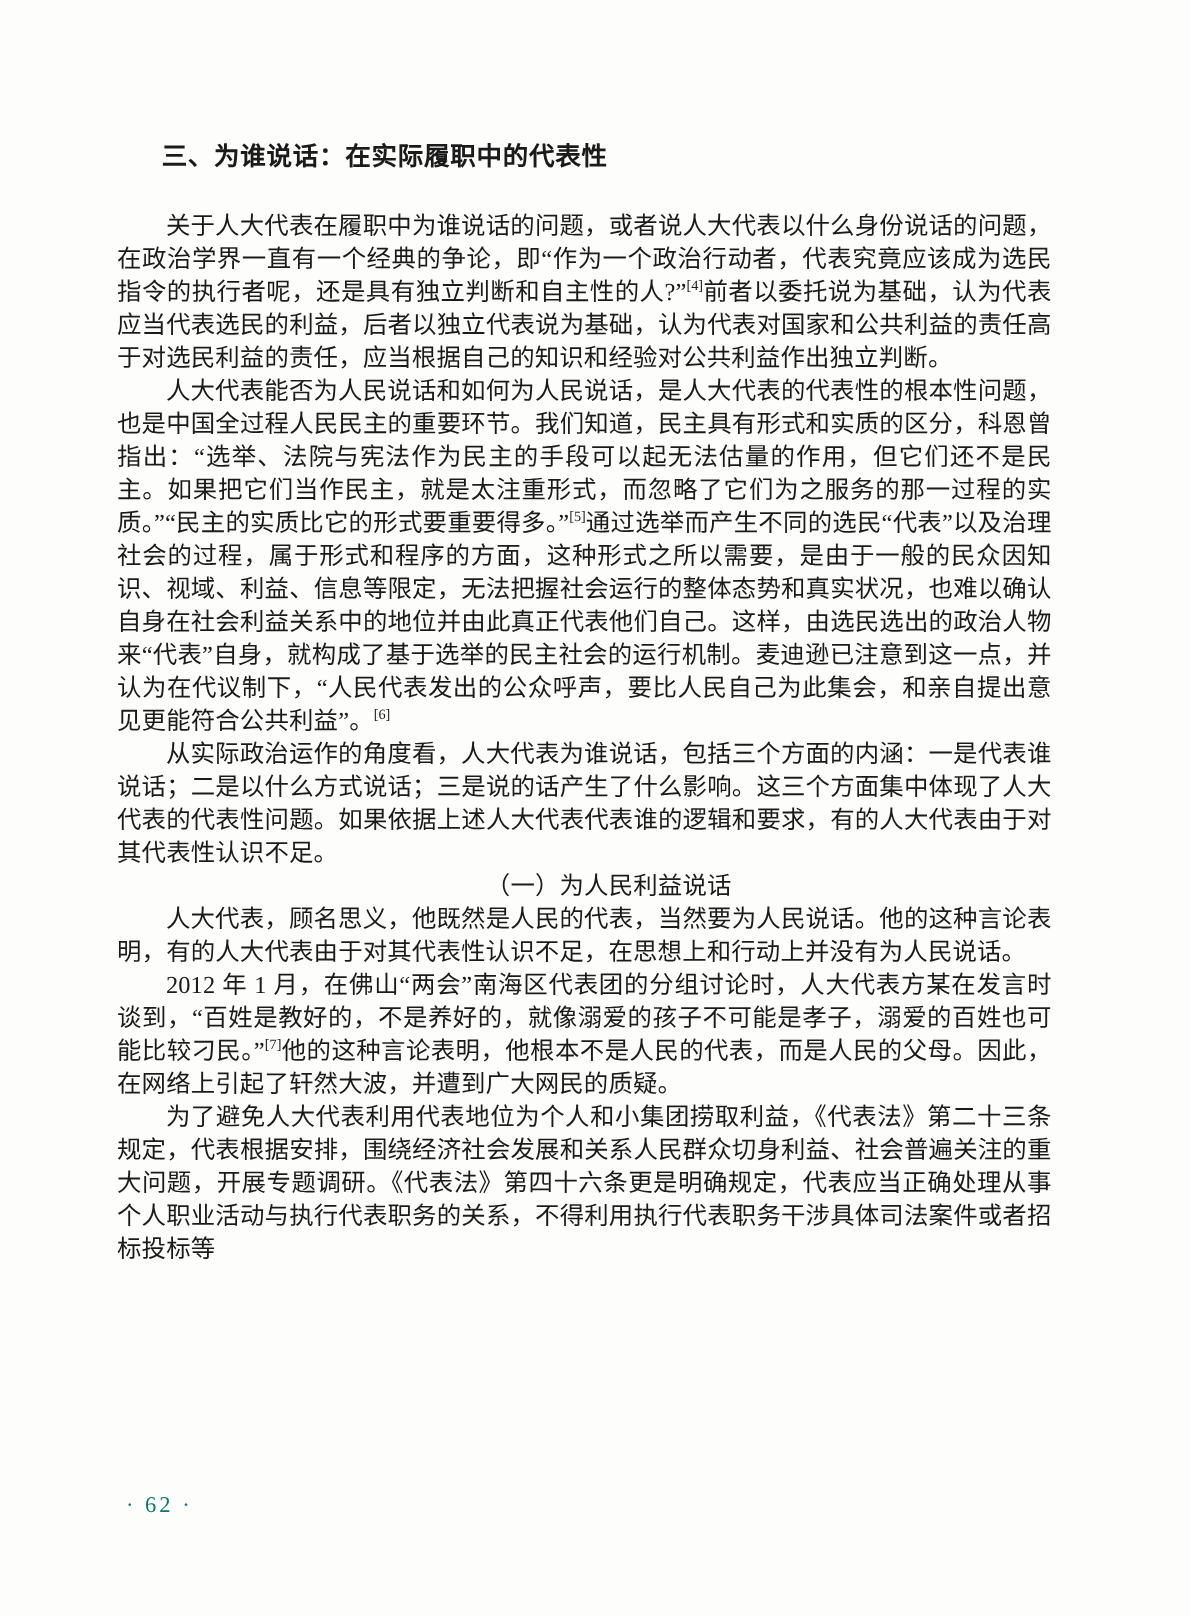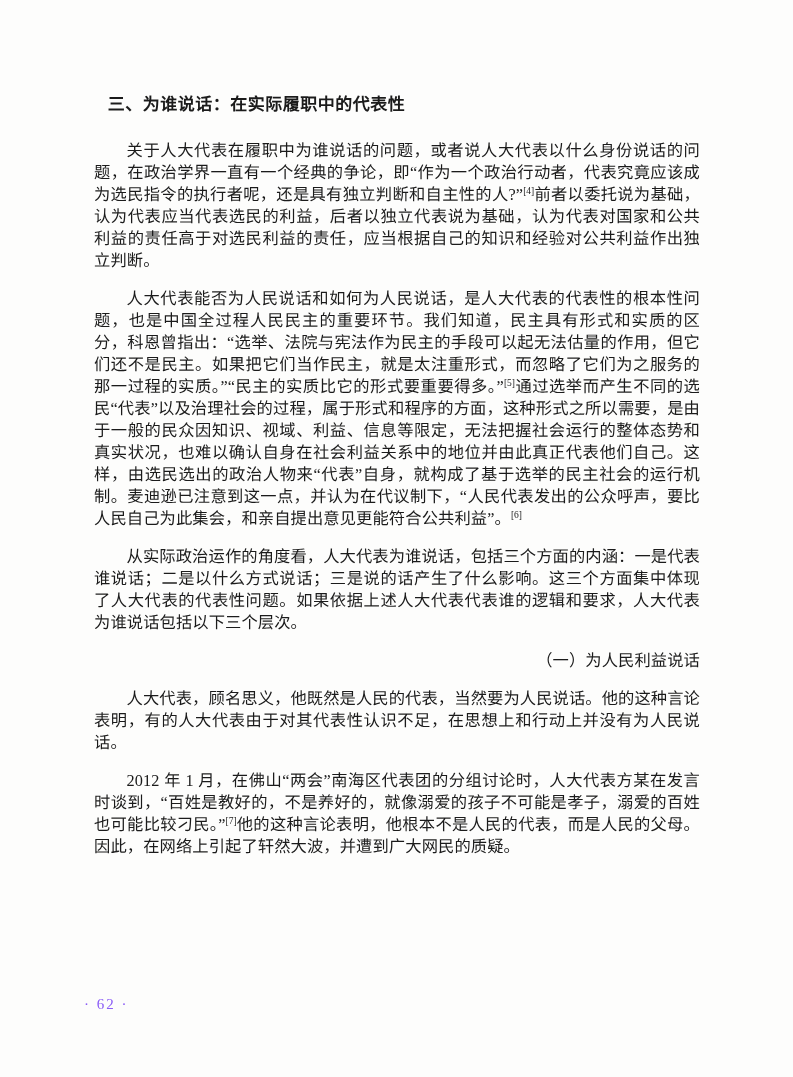--- a/index.html
+++ b/index.html
@@ -13,68 +13,69 @@
     height: 1077px;
     box-sizing: border-box;
     background: #fdfdfc;
     color: #1b1b1b;
     font-family: "Liberation Serif", serif;
     overflow: hidden;
   }
   .content {
     position: absolute;
     left: 78px;
-    right: 77px;
+    right: 92px;
     top: 95px;
   }
   .heading {
     font-family: "Liberation Sans", sans-serif;
     font-weight: 700;
     font-size: 17px;
     line-height: 20px;
     margin: 0 0 25px 0;
     text-indent: 1.75em;
     letter-spacing: 0.5px;
   }
   .body-text p {
-    margin: 16px;
+    margin: 0;
     font-size: 16.3px;
     line-height: 22px;
     text-align: justify;
     text-indent: 2em;
     letter-spacing: 0.1px;
   }
   .body-text p.subheading {
-    text-align: right;
+    text-align: center;
   }
   sup.fn-marker {
     font-size: 9.5px;
     line-height: 0;
     vertical-align: super;
     letter-spacing: 0;
   }
   .page-number {
     position: absolute;
     left: 84px;
     top: 996px;
     font-size: 15px;
     letter-spacing: 2px;
     font-family: "Liberation Serif", serif;
-    color: #8b5cf6;
+    color: #0f766e;
   }
 </style>
 </head>
 <body>
 
 <div class="page">
   <div class="content">
     <h2 class="heading">三、为谁说话：在实际履职中的代表性</h2>
     <div class="body-text" id="article-body">
         <p>关于人大代表在履职中为谁说话的问题，或者说人大代表以什么身份说话的问题，在政治学界一直有一个经典的争论，即“作为一个政治行动者，代表究竟应该成为选民指令的执行者呢，还是具有独立判断和自主性的人?”<sup class="fn-marker">[4]</sup>前者以委托说为基础，认为代表应当代表选民的利益，后者以独立代表说为基础，认为代表对国家和公共利益的责任高于对选民利益的责任，应当根据自己的知识和经验对公共利益作出独立判断。</p>
         <p>人大代表能否为人民说话和如何为人民说话，是人大代表的代表性的根本性问题，也是中国全过程人民民主的重要环节。我们知道，民主具有形式和实质的区分，科恩曾指出：“选举、法院与宪法作为民主的手段可以起无法估量的作用，但它们还不是民主。如果把它们当作民主，就是太注重形式，而忽略了它们为之服务的那一过程的实质。”“民主的实质比它的形式要重要得多。”<sup class="fn-marker">[5]</sup>通过选举而产生不同的选民“代表”以及治理社会的过程，属于形式和程序的方面，这种形式之所以需要，是由于一般的民众因知识、视域、利益、信息等限定，无法把握社会运行的整体态势和真实状况，也难以确认自身在社会利益关系中的地位并由此真正代表他们自己。这样，由选民选出的政治人物来“代表”自身，就构成了基于选举的民主社会的运行机制。麦迪逊已注意到这一点，并认为在代议制下，“人民代表发出的公众呼声，要比人民自己为此集会，和亲自提出意见更能符合公共利益”。<sup class="fn-marker">[6]</sup></p>
-        <p>从实际政治运作的角度看，人大代表为谁说话，包括三个方面的内涵：一是代表谁说话；二是以什么方式说话；三是说的话产生了什么影响。这三个方面集中体现了人大代表的代表性问题。如果依据上述人大代表代表谁的逻辑和要求，人大代表为谁说话包括以下三个层次。</p>
+        <p>从实际政治运作的角度看，人大代表为谁说话，包括三个方面的内涵：一是代表谁说话；二是以什么方式说话；三是说的话产生了什么影响。这三个方面集中体现了人大代表的代表性问题。如果依据上述人大代表代表谁的逻辑和要求，有的人大代表由于对其代表性认识不足。</p>
         <p class="subheading">（一）为人民利益说话</p>
         <p>人大代表，顾名思义，他既然是人民的代表，当然要为人民说话。他的这种言论表明，有的人大代表由于对其代表性认识不足，在思想上和行动上并没有为人民说话。</p>
         <p>2012 年 1 月，在佛山“两会”南海区代表团的分组讨论时，人大代表方某在发言时谈到，“百姓是教好的，不是养好的，就像溺爱的孩子不可能是孝子，溺爱的百姓也可能比较刁民。”<sup class="fn-marker">[7]</sup>他的这种言论表明，他根本不是人民的代表，而是人民的父母。因此，在网络上引起了轩然大波，并遭到广大网民的质疑。</p>
+        <p>为了避免人大代表利用代表地位为个人和小集团捞取利益，《代表法》第二十三条规定，代表根据安排，围绕经济社会发展和关系人民群众切身利益、社会普遍关注的重大问题，开展专题调研。《代表法》第四十六条更是明确规定，代表应当正确处理从事个人职业活动与执行代表职务的关系，不得利用执行代表职务干涉具体司法案件或者招标投标等</p>
       </div>
   </div>
   <div class="page-number">· 62 ·</div>
 </div>
 
 </body></html>

